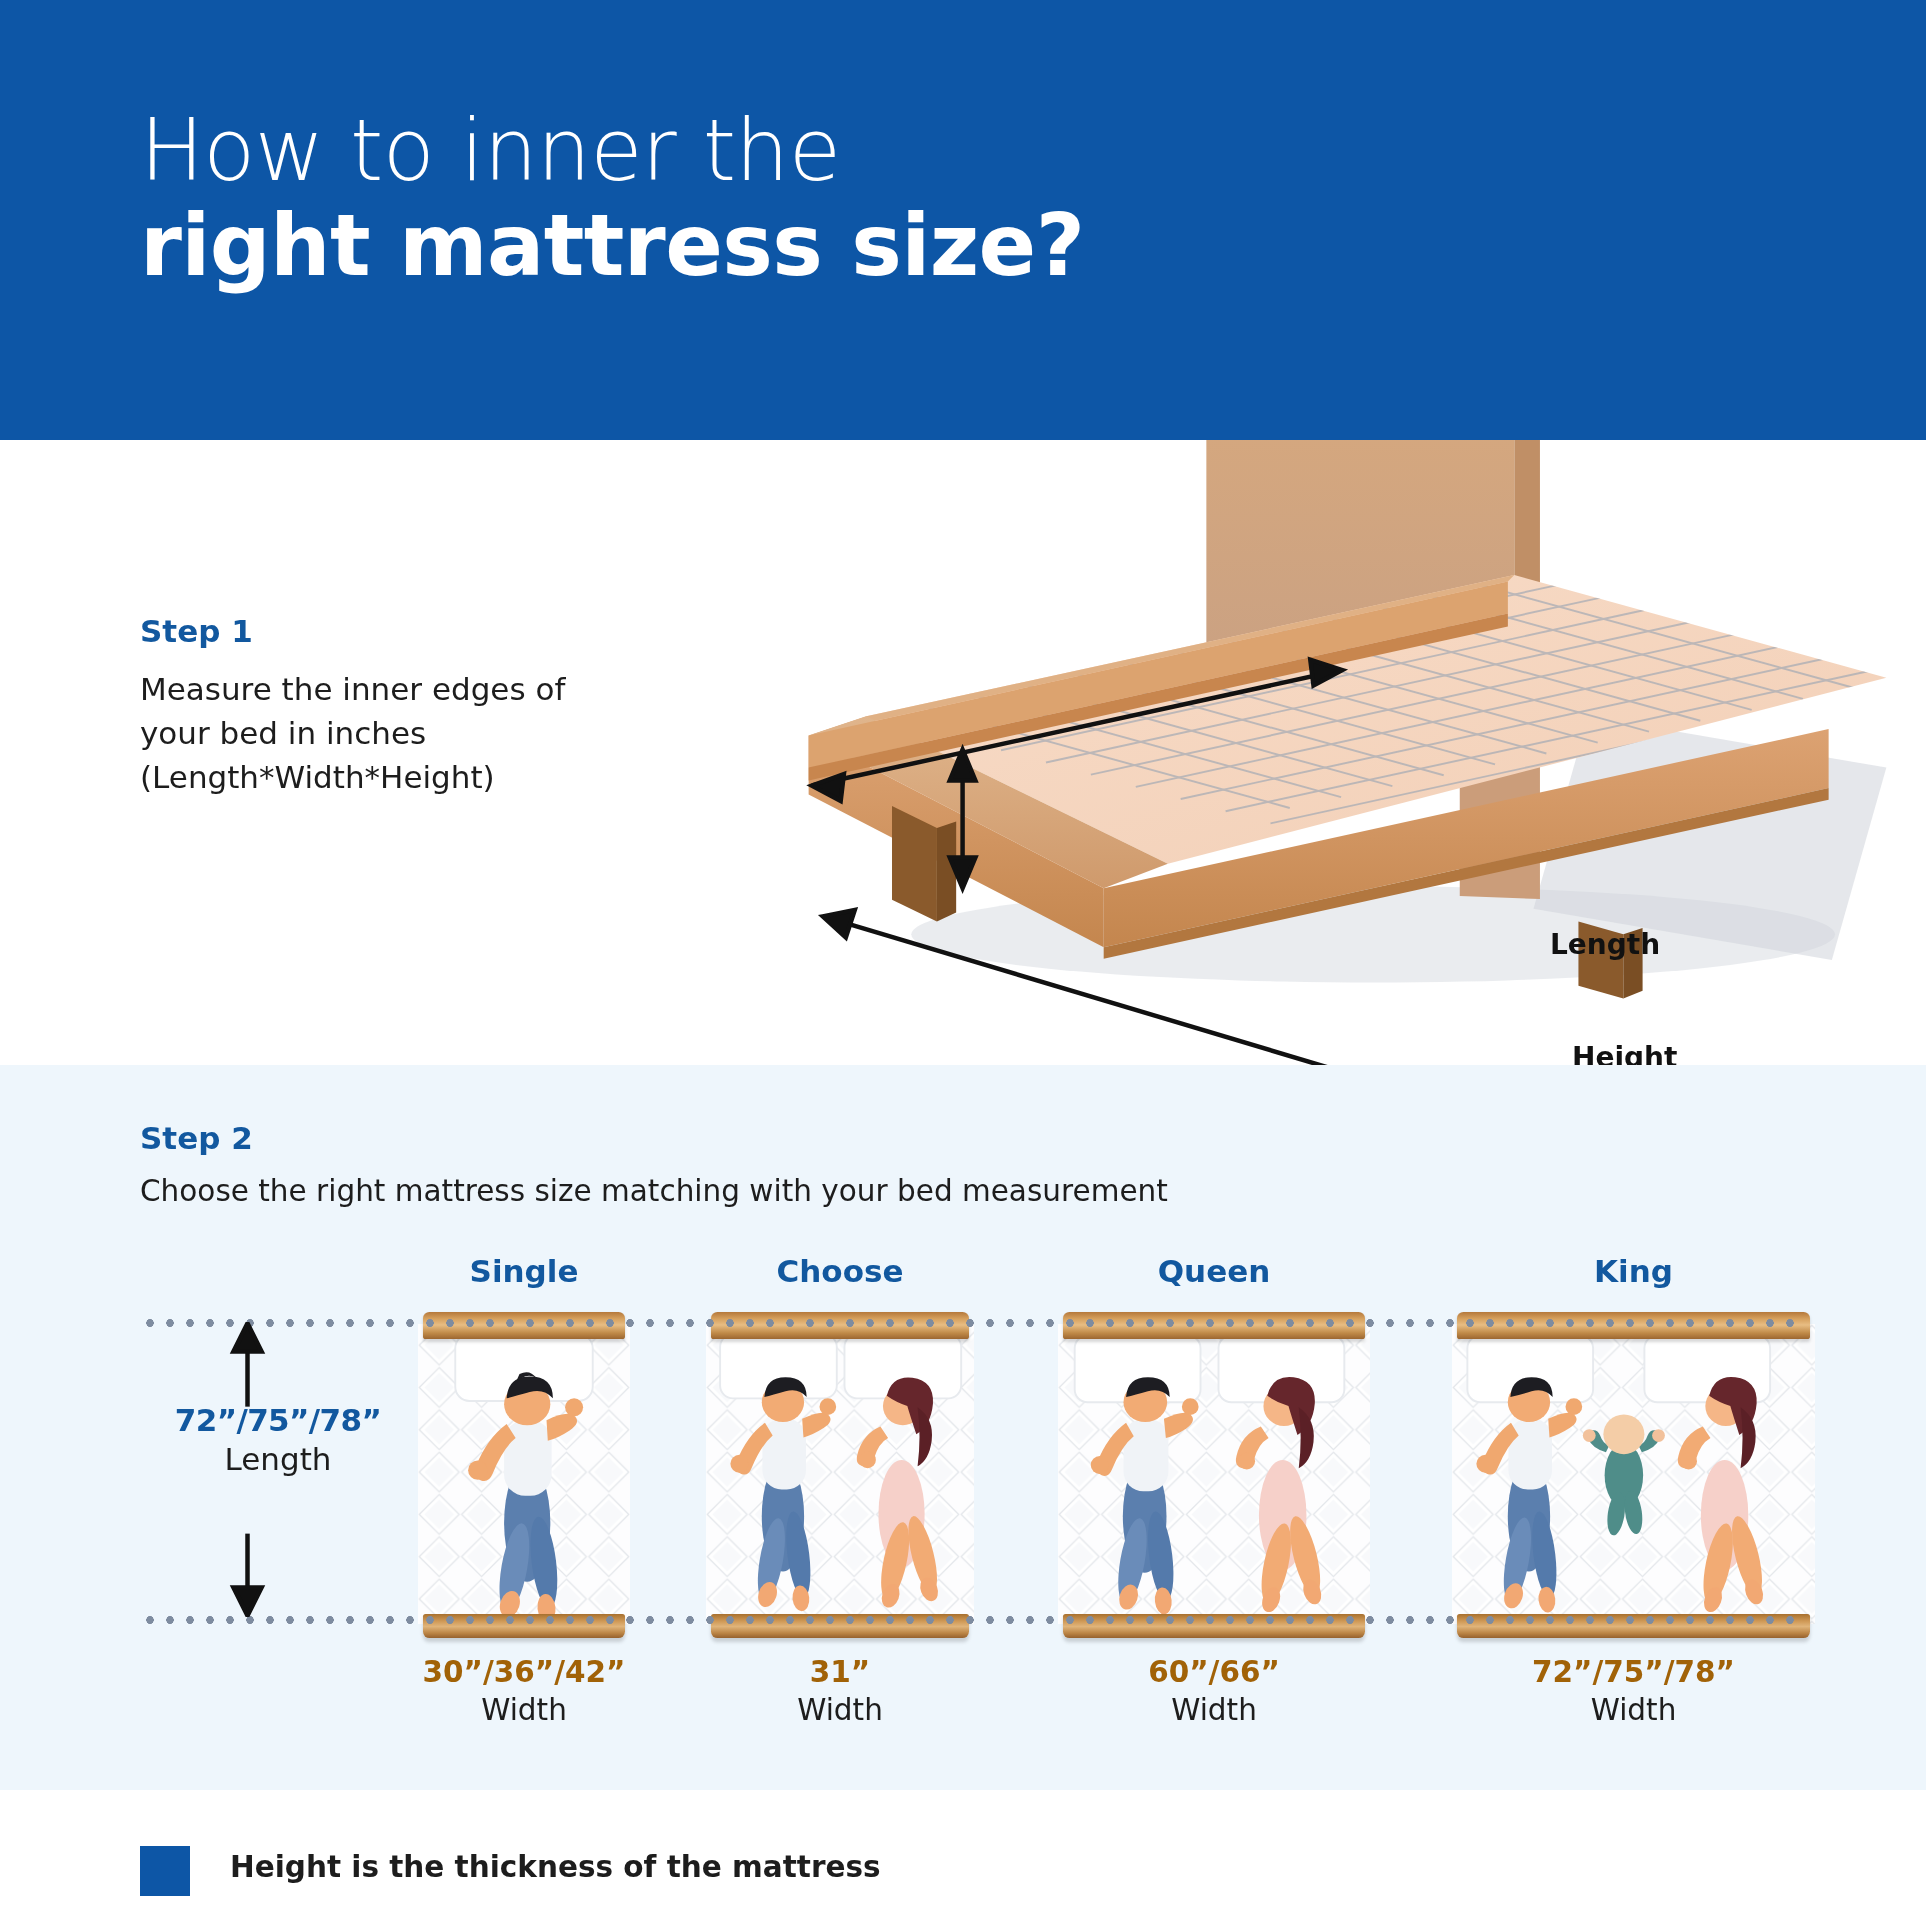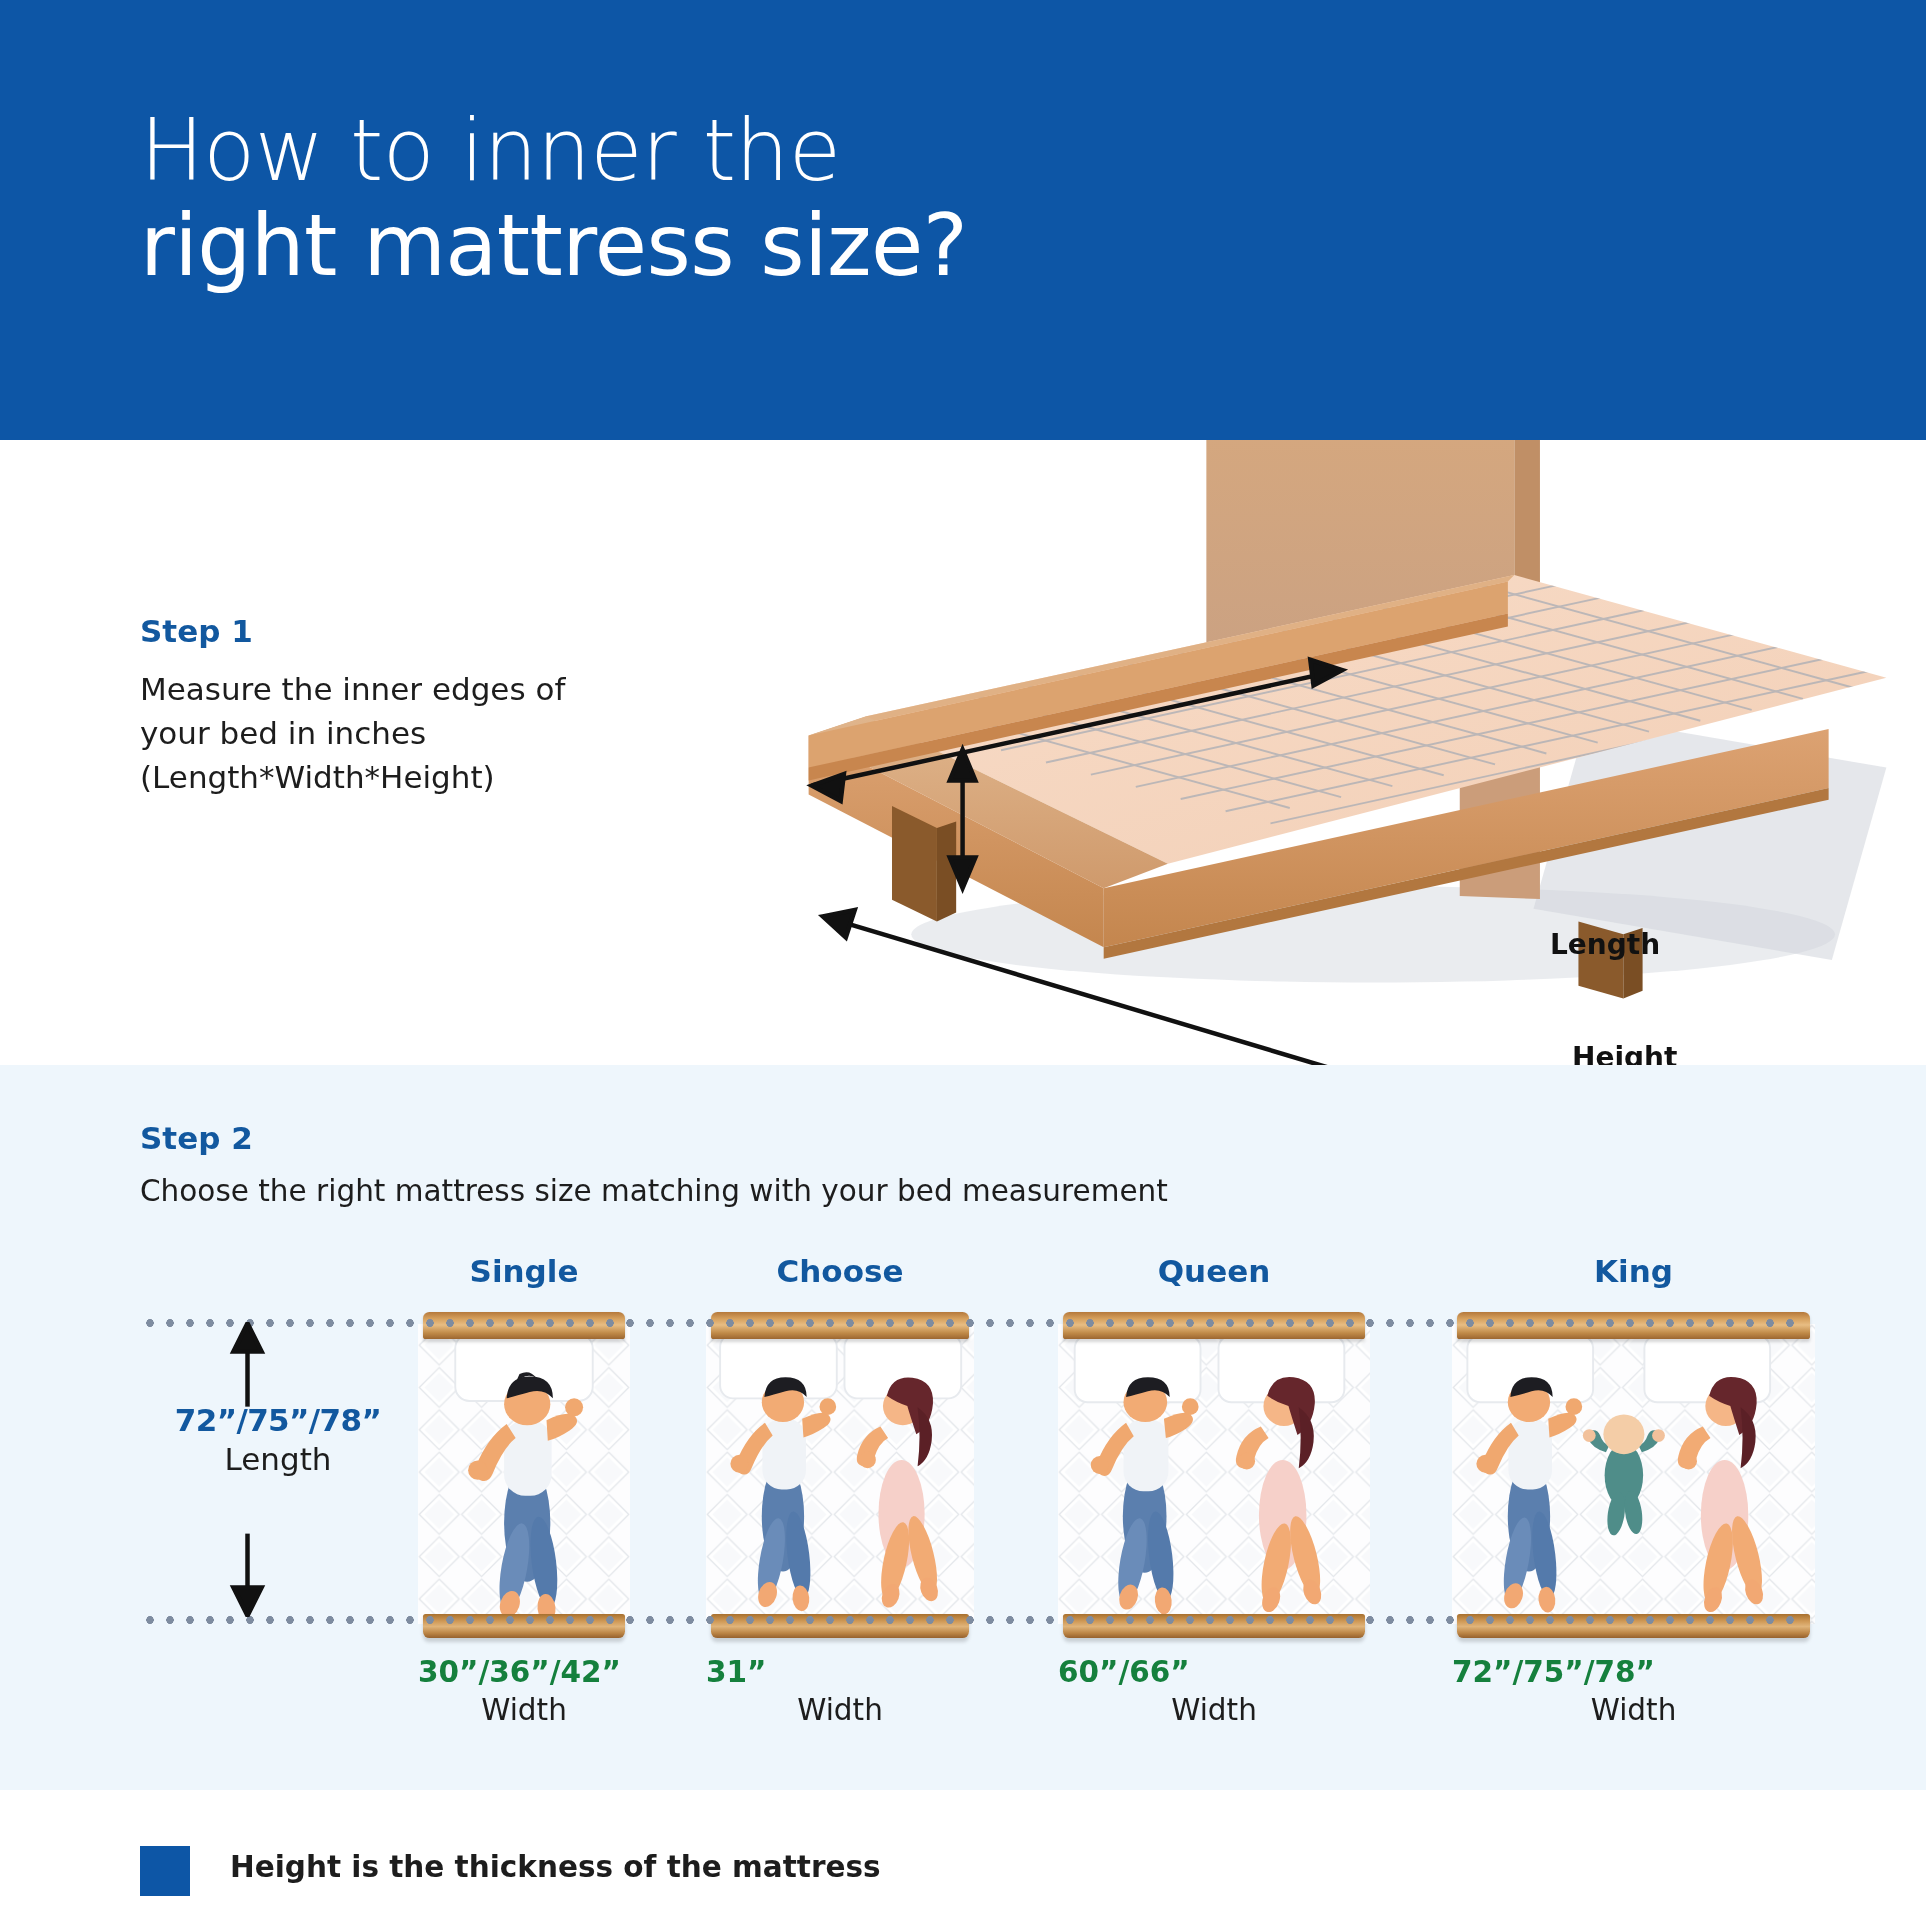--- a/index.html
+++ b/index.html
@@ -16,21 +16,21 @@
     position:absolute; left:0; top:0; width:1926px; height:440px;
     background:#0d56a6; z-index:5;
   }
   .header-inner{ position:absolute; left:140px; top:103px; }
   .title-line1{
     font-size:85px; font-weight:300; color:#ffffff;
     letter-spacing:-0.6px; line-height:1.12;
     font-family:"DejaVu Sans", sans-serif;
   }
   .title-line2{
-    font-size:85px; font-weight:normal; color:#ffffff;
+    font-size:85px; font-weight:bold; color:#ffffff;
     letter-spacing:-0.6px; line-height:1.12;
     font-family:"DejaVu Sans", sans-serif;
   }
 
   
   .step1-area{
     position:absolute; left:0; top:440px; width:1636px; height:625px;
     background:#ffffff; z-index:1;
   }
   .step1-text{ position:absolute; left:140px; top:173px; width:501px; }
@@ -91,22 +91,22 @@
   .mattress{
     position:absolute; top:259px; left:0; right:0; height:300px;
     background:
       radial-gradient(circle at 50% 50%, #ffffff 0%, #f4f5f7 70%, #e7e9ec 100%);
     overflow:hidden; z-index:2;
     box-shadow:inset 0 0 14px rgba(160,168,180,.22);
   }
   .quilt{ position:absolute; inset:0; }
 
   .sz-width{
-    position:absolute; top:590px; width:100%; 
-    color:#15803d; font-size:29.5px; font-weight:bold;
+    position:absolute; top:590px; width:100%; text-align:center;
+    color:#a16207; font-size:29.5px; font-weight:bold;
     font-family:"DejaVu Sans", sans-serif;
   }
   .sz-widthlabel{
     position:absolute; top:628px; width:100%; text-align:center;
     color:#1d1d1d; font-size:29.5px; font-weight:400;
     font-family:"DejaVu Sans", sans-serif;
   }
 
   
   .dotline{

